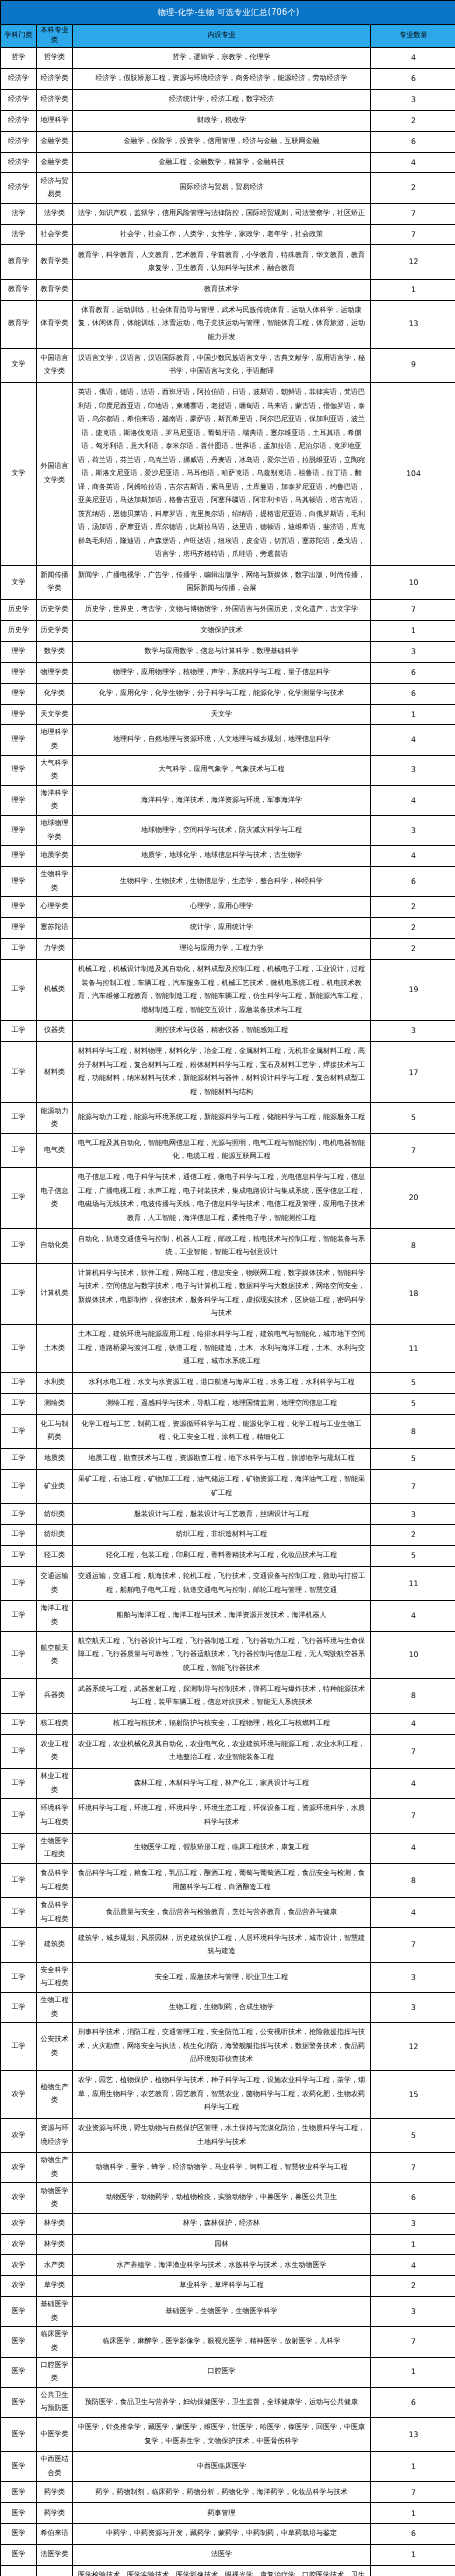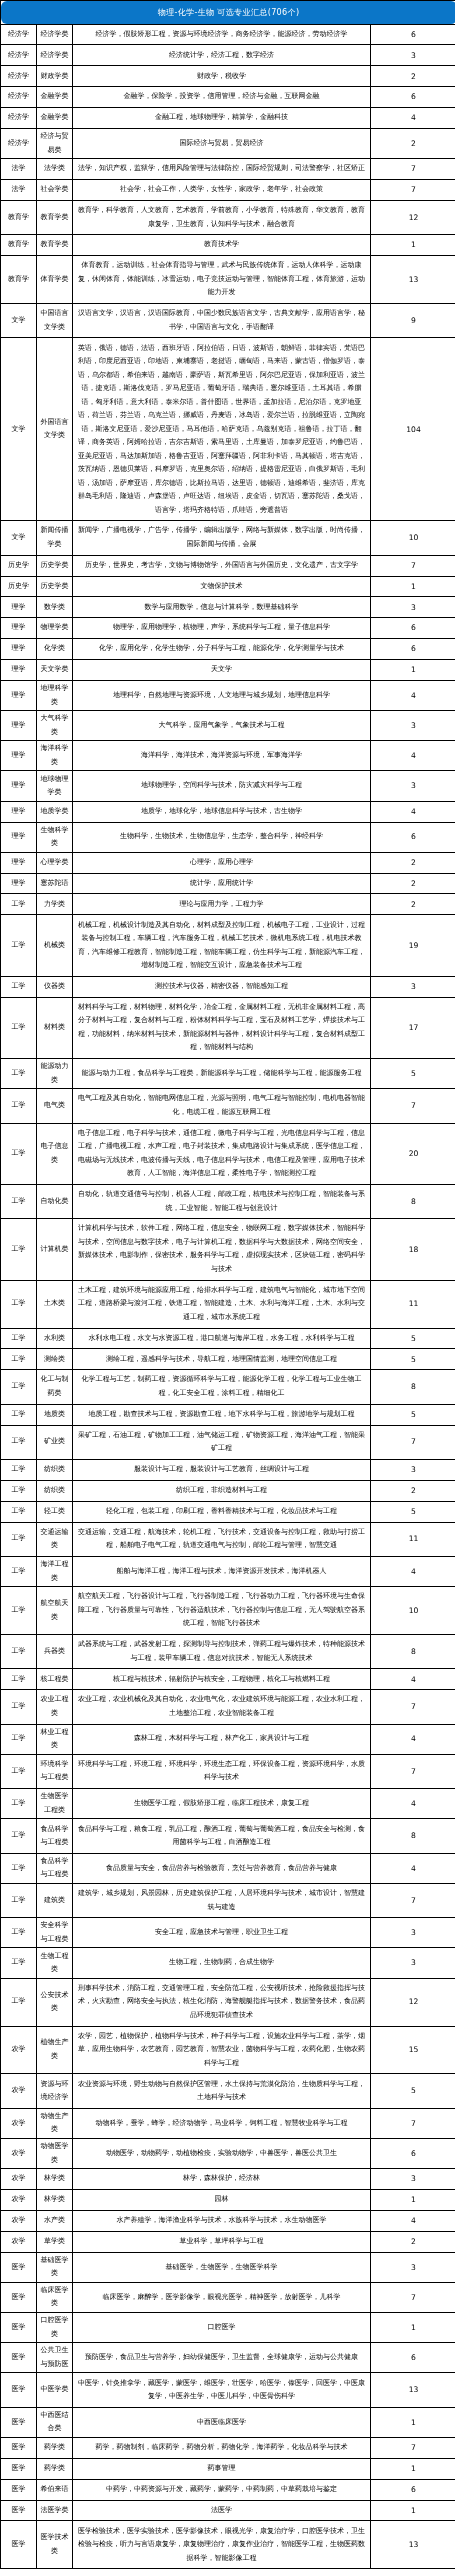--- a/index.html
+++ b/index.html
@@ -27,21 +27,20 @@
     text-align:center;
     font-weight:normal;
   }
   th.title-cell{
     background:#0B76C8;
     color:#fff;
     font-size:8.1px;
     height:20.6px;
     letter-spacing:0.3px;
     border-bottom:1.1px solid #000;
-    border-radius:6px;
   }
   tr.cols th{
     background:#2BA7EA;
     color:#000;
     font-size:7px;
     line-height:9.7px;
     padding:1.6px 0.5px;
     height:16.2px;
     border-bottom:1.1px solid #000;
   }
@@ -62,55 +61,67 @@
   <colgroup>
     <col class="c-cat">
     <col class="c-class">
     <col class="c-majors">
     <col class="c-count">
   </colgroup>
   <thead>
     <tr>
       <th class="title-cell" colspan="4">物理-化学-生物 可选专业汇总(706个)</th>
     </tr>
+    <tr class="cols">
+      <th>学科门类</th>
+      <th>本科专业类</th>
+      <th>内设专业</th>
+      <th>专业数量</th>
+    </tr>
   </thead>
   <tbody>
+  <tr>
+    <td class="cell-category">哲学</td>
+    <td class="cell-class">哲学类</td>
+    <td class="cell-majors">哲学，逻辑学，宗教学，伦理学</td>
+    <td class="cell-count">4</td>
+  </tr>
 
   <tr>
     <td class="cell-category">经济学</td>
     <td class="cell-class">经济学类</td>
     <td class="cell-majors">经济学，假肢矫形工程，资源与环境经济学，商务经济学，能源经济，劳动经济学</td>
     <td class="cell-count">6</td>
   </tr>
 
   <tr>
     <td class="cell-category">经济学</td>
     <td class="cell-class">经济学类</td>
     <td class="cell-majors">经济统计学，经济工程，数字经济</td>
     <td class="cell-count">3</td>
   </tr>
 
   <tr>
     <td class="cell-category">经济学</td>
-    <td class="cell-class">财政学类</td>
+    <td class="cell-class">地理科学</td>
     <td class="cell-majors">财政学，税收学</td>
     <td class="cell-count">2</td>
   </tr>
 
   <tr>
     <td class="cell-category">经济学</td>
     <td class="cell-class">金融学类</td>
     <td class="cell-majors">金融学，保险学，投资学，信用管理，经济与金融，互联网金融</td>
     <td class="cell-count">6</td>
   </tr>
 
   <tr>
     <td class="cell-category">经济学</td>
     <td class="cell-class">金融学类</td>
-    <td class="cell-majors">金融工程，地球物理学，精算学，金融科技</td>
+    <td class="cell-majors">金融工程，金融数学，精算学，金融科技</td>
     <td class="cell-count">4</td>
   </tr>
 
   <tr>
     <td class="cell-category">经济学</td>
     <td class="cell-class">经济与贸易类</td>
     <td class="cell-majors">国际经济与贸易，贸易经济</td>
     <td class="cell-count">2</td>
   </tr>
 
@@ -292,21 +303,21 @@
   <tr>
     <td class="cell-category">工学</td>
     <td class="cell-class">材料类</td>
     <td class="cell-majors">材料科学与工程，材料物理，材料化学，冶金工程，金属材料工程，无机非金属材料工程，高分子材料与工程，复合材料与工程，粉体材料科学与工程，宝石及材料工艺学，焊接技术与工程，功能材料，纳米材料与技术，新能源材料与器件，材料设计科学与工程，复合材料成型工程，智能材料与结构</td>
     <td class="cell-count">17</td>
   </tr>
 
   <tr>
     <td class="cell-category">工学</td>
     <td class="cell-class">能源动力类</td>
-    <td class="cell-majors">能源与动力工程，食品科学与工程类，新能源科学与工程，储能科学与工程，能源服务工程</td>
+    <td class="cell-majors">能源与动力工程，能源与环境系统工程，新能源科学与工程，储能科学与工程，能源服务工程</td>
     <td class="cell-count">5</td>
   </tr>
 
   <tr>
     <td class="cell-category">工学</td>
     <td class="cell-class">电气类</td>
     <td class="cell-majors">电气工程及其自动化，智能电网信息工程，光源与照明，电气工程与智能控制，电机电器智能化，电缆工程，能源互联网工程</td>
     <td class="cell-count">7</td>
   </tr>
 
@@ -579,21 +590,21 @@
   <tr>
     <td class="cell-category">医学</td>
     <td class="cell-class">公共卫生与预防医</td>
     <td class="cell-majors">预防医学，食品卫生与营养学，妇幼保健医学，卫生监督，全球健康学，运动与公共健康</td>
     <td class="cell-count">6</td>
   </tr>
 
   <tr>
     <td class="cell-category">医学</td>
     <td class="cell-class">中医学类</td>
-    <td class="cell-majors">中医学，针灸推拿学，藏医学，蒙医学，维医学，壮医学，哈医学，傣医学，回医学，中医康复学，中医养生学，中医儿科学，中医骨伤科学</td>
+    <td class="cell-majors">中医学，针灸推拿学，藏医学，蒙医学，维医学，壮医学，哈医学，傣医学，回医学，中医康复学，中医养生学，文物保护技术，中医骨伤科学</td>
     <td class="cell-count">13</td>
   </tr>
 
   <tr>
     <td class="cell-category">医学</td>
     <td class="cell-class">中西医结合类</td>
     <td class="cell-majors">中西医临床医学</td>
     <td class="cell-count">1</td>
   </tr>
 

